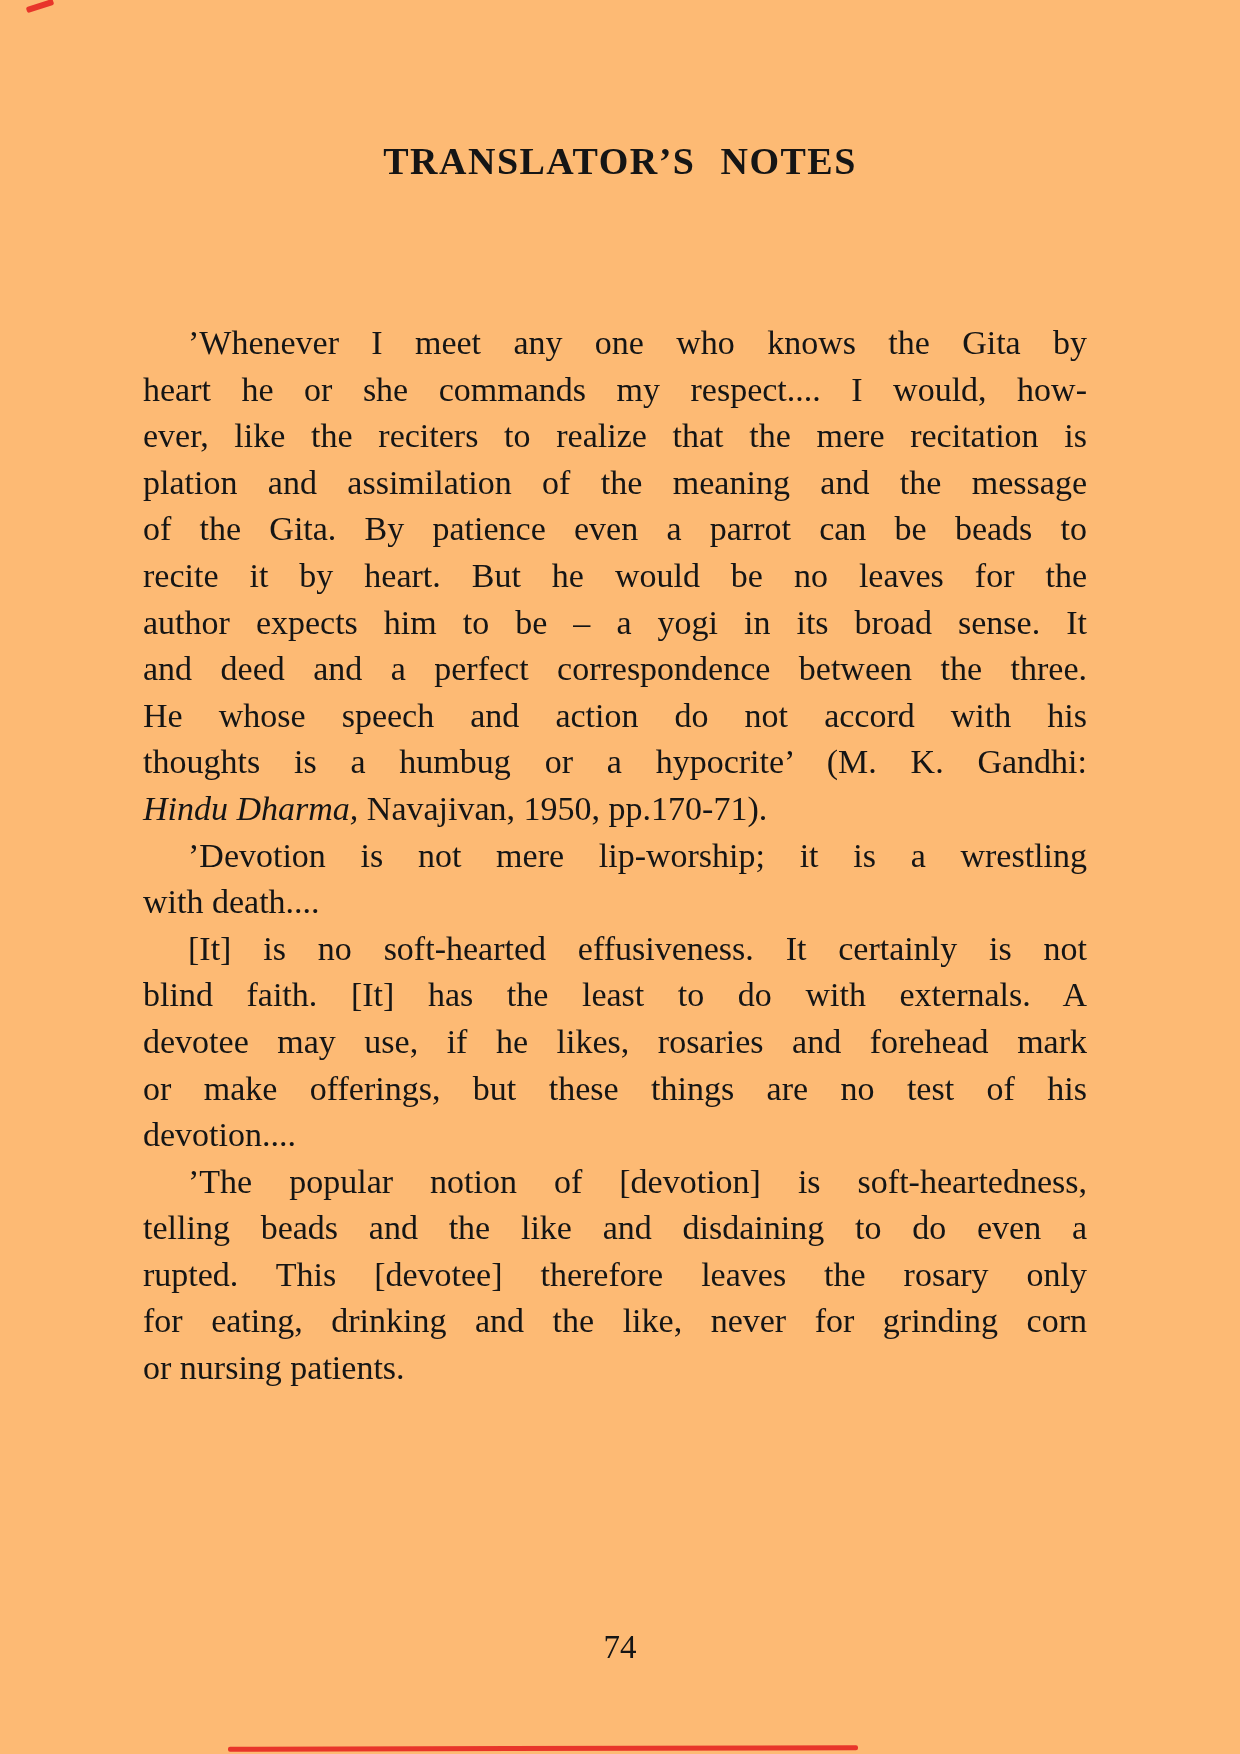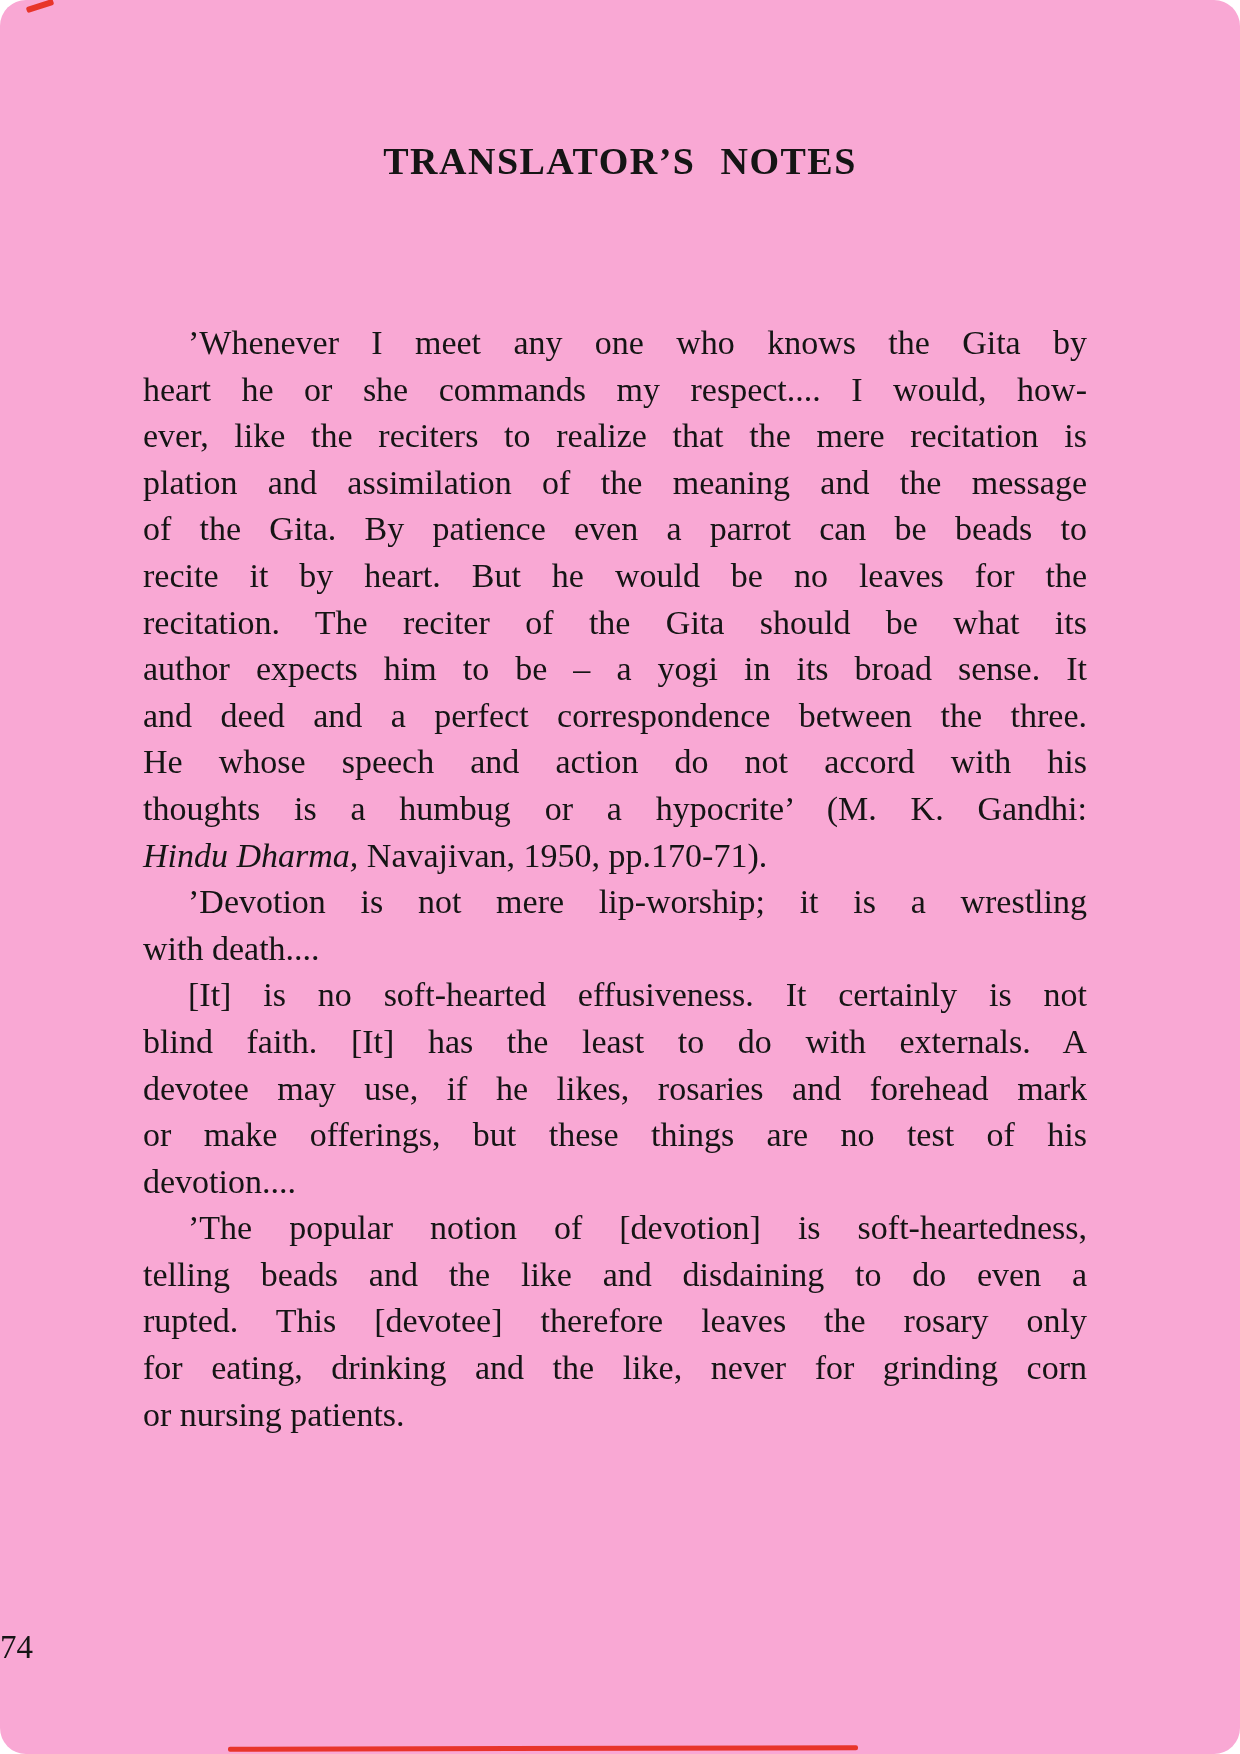--- a/index.html
+++ b/index.html
@@ -4,25 +4,24 @@
 <style>
   html, body {
     margin: 0;
     padding: 0;
     background: #ffffff;
   }
   #page {
     position: relative;
     width: 1240px;
     height: 1754px;
-    background: #f9a8d4;
+    background: #fdba74;
     overflow: hidden;
     font-family: "Liberation Serif", "DejaVu Serif", serif;
     color: #151515;
-    border-radius: 26px;
   }
   .heading {
     position: absolute;
     left: 0;
     right: 0;
     text-align: center;
     font-weight: bold;
     font-size: 38px;
     letter-spacing: 1.5px;
     word-spacing: 14px;
@@ -46,21 +45,21 @@
     text-align-last: left;
   }
   .line.indent {
     text-indent: 45px;
   }
   #page-number {
     position: absolute;
     top: 1629px;
     left: 0;
     right: 0;
-    text-align: left;
+    text-align: center;
     font-size: 33px;
   }
   .red-mark {
     position: absolute;
     background: #e8352a;
     border-radius: 2px;
   }
   #red-scribble-mark {
     left: 26px;
     top: 3px;
@@ -82,21 +81,20 @@
 <div id="page">
   <div class="red-mark" id="red-scribble-mark" style="background: rgb(232, 53, 42);"></div>
   <div class="heading" id="doc-title">TRANSLATOR’S NOTES</div>
   <div id="text-block">
       <div class="line indent">’Whenever I meet any one who knows the Gita by</div>
       <div class="line">heart he or she commands my respect.... I would, how-</div>
       <div class="line">ever, like the reciters to realize that the mere recitation is</div>
       <div class="line">plation and assimilation of the meaning and the message</div>
       <div class="line">of the Gita. By patience even a parrot can be beads to</div>
       <div class="line">recite it by heart. But he would be no leaves for the</div>
-      <div class="line">recitation. The reciter of the Gita should be what its</div>
       <div class="line">author expects him to be – a yogi in its broad sense. It</div>
       <div class="line">and deed and a perfect correspondence between the three.</div>
       <div class="line">He whose speech and action do not accord with his</div>
       <div class="line">thoughts is a humbug or a hypocrite’ (M. K. Gandhi:</div>
       <div class="line last"><i>Hindu Dharma,</i><span> Navajivan, 1950, pp.170-71).</span></div>
       <div class="line indent">’Devotion is not mere lip-worship; it is a wrestling</div>
       <div class="line last">with death....</div>
       <div class="line indent">[It] is no soft-hearted effusiveness. It certainly is not</div>
       <div class="line">blind faith. [It] has the least to do with externals. A</div>
       <div class="line">devotee may use, if he likes, rosaries and forehead mark</div>

